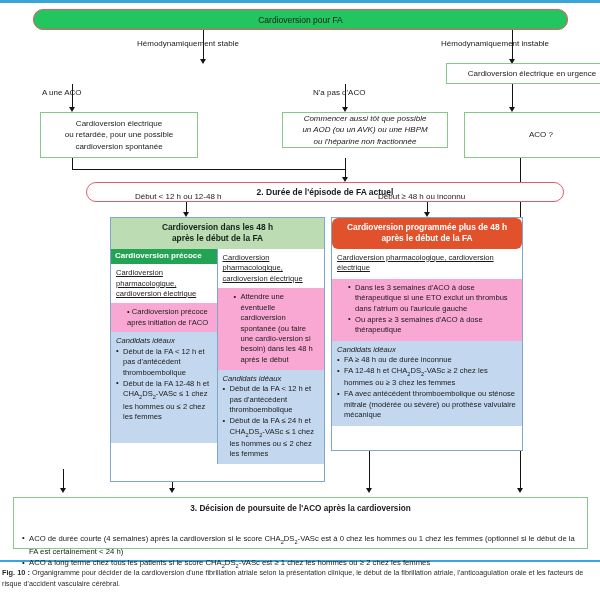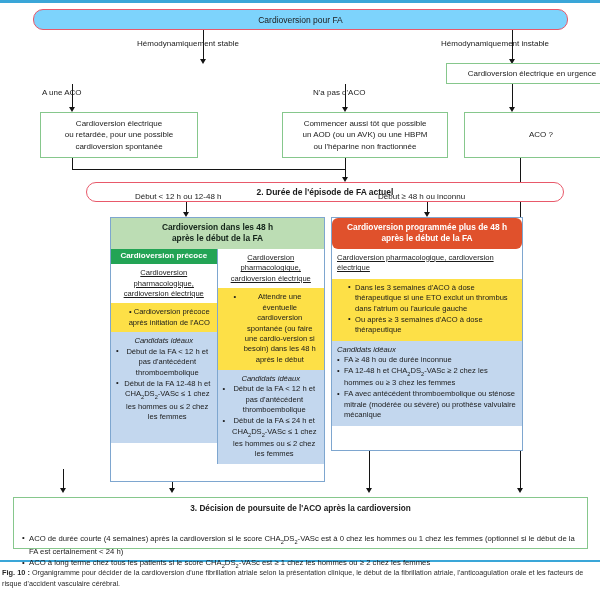--- a/index.html
+++ b/index.html
@@ -14,21 +14,21 @@
   .rule-top{position:absolute;left:0;top:0;width:600px;height:3px;background:#3aa6d8;}
   .rule-mid{position:absolute;left:0;top:560px;width:600px;height:2px;background:#3aa6d8;}
 
   .canvas{position:absolute;left:0;top:3px;width:600px;height:557px;}
 
   .box{position:absolute;box-sizing:border-box;display:flex;align-items:center;justify-content:center;text-align:center;}
 
   
   .bar-red{
     border:1.3px solid #e8596a;border-radius:10px;
-    background:#7dd3fc;font-size:8.5px;
+    background:#22c55e;font-size:8.5px;
   }
   .bar-red.white{background:#ffffff;font-weight:bold;}
 
   
   .bx-green{
     border:1.2px solid #86c78c;background:#ffffff;font-size:8px;line-height:1.45;margin-left:20px;
   }
 
   
   .vline{position:absolute;background:#141414;width:1.4px;}
@@ -43,31 +43,31 @@
   
   .panel{position:absolute;box-sizing:border-box;border:1.2px solid #7ea6cf;background:#ffffff;}
   .panel-head{
     box-sizing:border-box;width:100%;text-align:center;font-weight:bold;
     font-size:8.4px;line-height:1.35;padding:4px 2px;
   }
   .head-green{background:#bcddb4;color:#14241a;}
   .head-red{background:#e0512c;color:#ffffff;}
 
   .cols{display:flex;width:100%;box-sizing:border-box;}
-  .col{box-sizing:border-box;text-align:center;}
+  .col{box-sizing:border-box;}
   .col-left{width:50%;border-right:1.1px solid #7ea6cf;}
   .col-right{width:50%;}
 
   .subhead{font-weight:bold;font-size:8px;padding:2.5px 4px;line-height:1.3;}
   .sub-green{background:#23a455;color:#ffffff;}
   .sub-amber{background:#f5ab00;color:#1a1a1a;}
 
   .sec{padding:4px 5px;font-size:7.6px;line-height:1.38;box-sizing:border-box;}
   .sec-white{background:#ffffff;}
-  .sec-cream{background:#fde047;padding-left:16px;}
+  .sec-cream{background:#f9a8d4;padding-left:16px;}
   .sec-blue{background:#c3d7ee;}
   .u{text-decoration:underline;}
   .ital{font-style:italic;}
   ul.bl{margin:0;padding:0;list-style:none;}
   ul.bl li{position:relative;padding-left:7px;margin:0 0 0.5px 0;}
   ul.bl li:before{content:"\2022";position:absolute;left:0;top:-0.5px;}
   sub{font-size:5.6px;}
 
   
   .concl{
@@ -119,21 +119,21 @@
 
   <div class="vline" style="left:512px;top:81px;height:26px;"></div>
   <div class="arrowhead" style="left:508.5px;top:104px;"></div>
 
   <div class="box bx-green" style="left:20px;top:109px;width:158px;height:46px;padding:0 4px;white-space:pre-line;">
     <span>Cardioversion électrique
 ou retardée, pour une possible
 cardioversion spontanée</span>
   </div>
 
-  <div class="box bx-green" style="left:262px;top:109px;width:166px;height:46px;padding:0 0;white-space:pre-line;">
+  <div class="box bx-green" style="left:262px;top:109px;width:166px;height:36px;padding:0 0;white-space:pre-line;font-style:italic;">
     <span>Commencer aussi tôt que possible
 un AOD (ou un AVK) ou une HBPM
 ou l'héparine non fractionnée</span>
   </div>
 
   <div class="box bx-green" style="left:444px;top:109px;width:154px;height:46px;">
     <span>ACO ?</span>
   </div>
 
   <div class="vline" style="left:72px;top:155px;height:12px;"></div>

